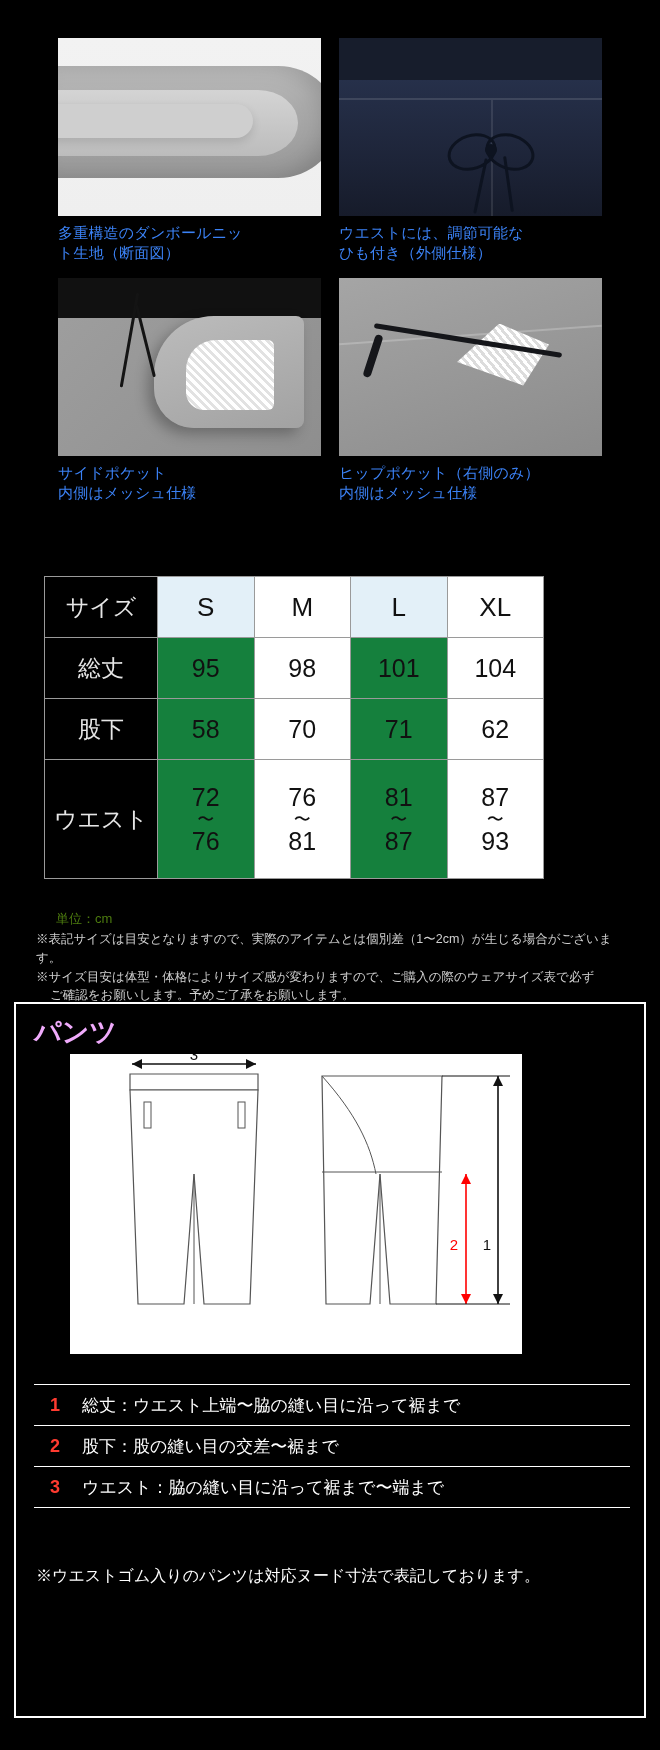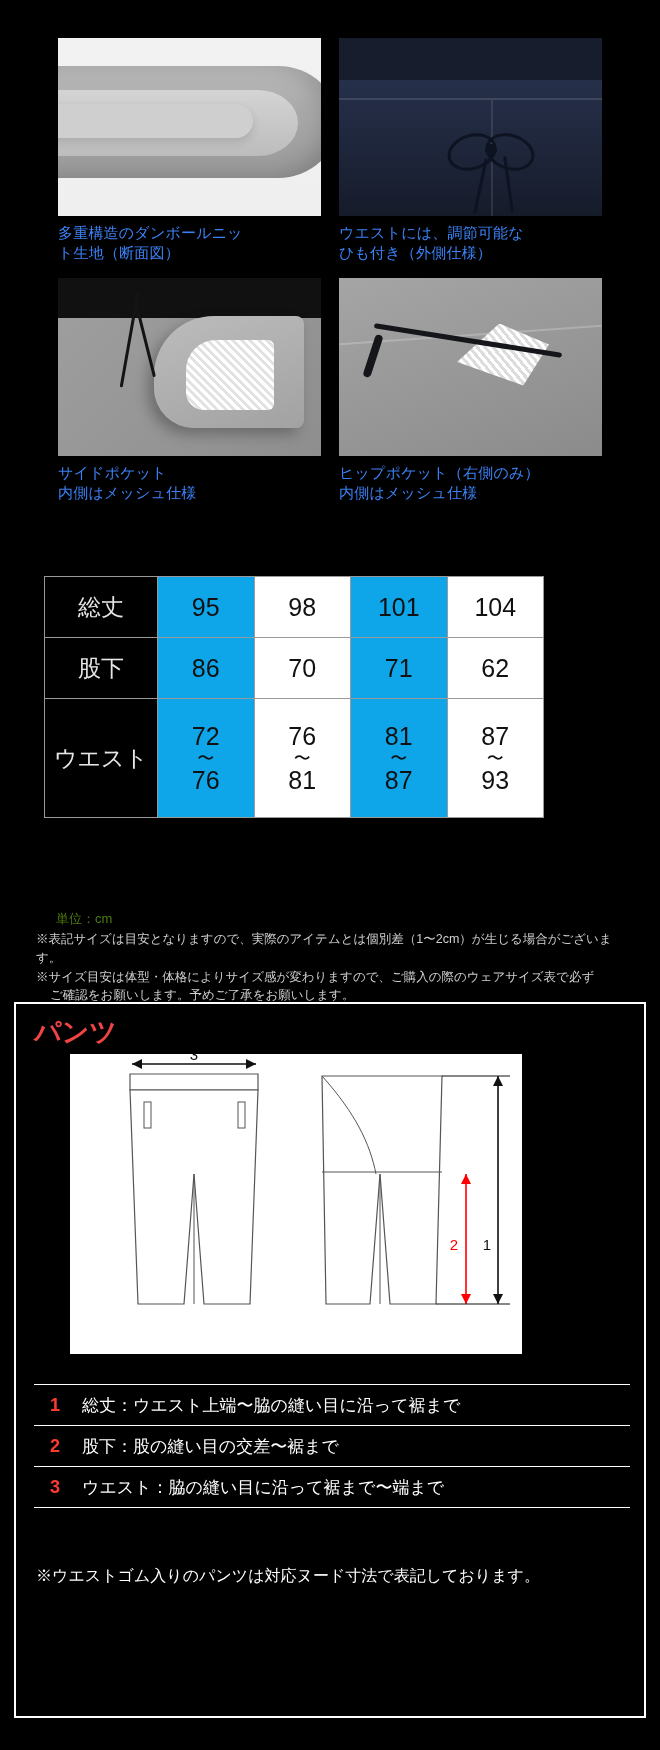--- a/index.html
+++ b/index.html
@@ -175,21 +175,21 @@
     font-size: 23px;
     width: 110px;
     text-align: center;
     line-height: 1.15;
   }
   table.size th.colhead {
     background: #ffffff;
     color: #111111;
     font-size: 26px;
   }
-  table.size td.alt { background: #0ea5e9; }
+  table.size td.alt { background: #15803d; }
   table.size th.colhead.alt { background: #e3f0f8; }
   .waist-cell { line-height: 1.05; font-size: 24px; padding: 4px 16px; margin-left: 44px; }
   .waist-cell .tilde { font-size: 17px; display:block; line-height: 1; }
   .waist-row td, .waist-row th.rowhead { height: 116px; }
 
   .unit-note {
     position: absolute;
     left: 56px;
     top: 910px;
     font-size: 13px;
@@ -214,21 +214,21 @@
     width: 632px;
     height: 716px;
     border: 2px solid #ffffff;
     box-sizing: border-box;
   }
   .pants-title {
     position: absolute;
     left: 18px;
     top: 10px;
     font-size: 27px;
-    color: #ef4444;
+    color: #f0abfc;
     font-weight: bold;
   }
   .diagram {
     position: absolute;
     left: 54px;
     top: 50px;
     width: 452px;
     height: 300px;
     background: #ffffff;
   }
@@ -314,30 +314,37 @@
     </div>
     <div class="caption">ヒップポケット（右側のみ）
 内側はメッシュ仕様</div>
   </div>
 
 </div>
 
 <div class="table-wrap">
   <table class="size">
     <tbody>
+        <tr>
+      <th class="rowhead">サイズ</th>
+      <th class="colhead alt">S</th>
+      <th class="colhead">M</th>
+      <th class="colhead alt">L</th>
+      <th class="colhead">XL</th>
+    </tr>
     <tr>
       <th class="rowhead">総丈</th>
       <td class="alt">95</td>
       <td>98</td>
       <td class="alt">101</td>
       <td>104</td>
     </tr>
     <tr>
       <th class="rowhead">股下</th>
-      <td class="alt">86</td>
+      <td class="alt">58</td>
       <td>70</td>
       <td class="alt">71</td>
       <td>62</td>
     </tr>
     <tr class="waist-row">
       <th class="rowhead">ウエスト</th>
       <td class="alt waist-cell">
         <span>72</span>
         <span class="tilde">〜</span>
         <span>76</span>

